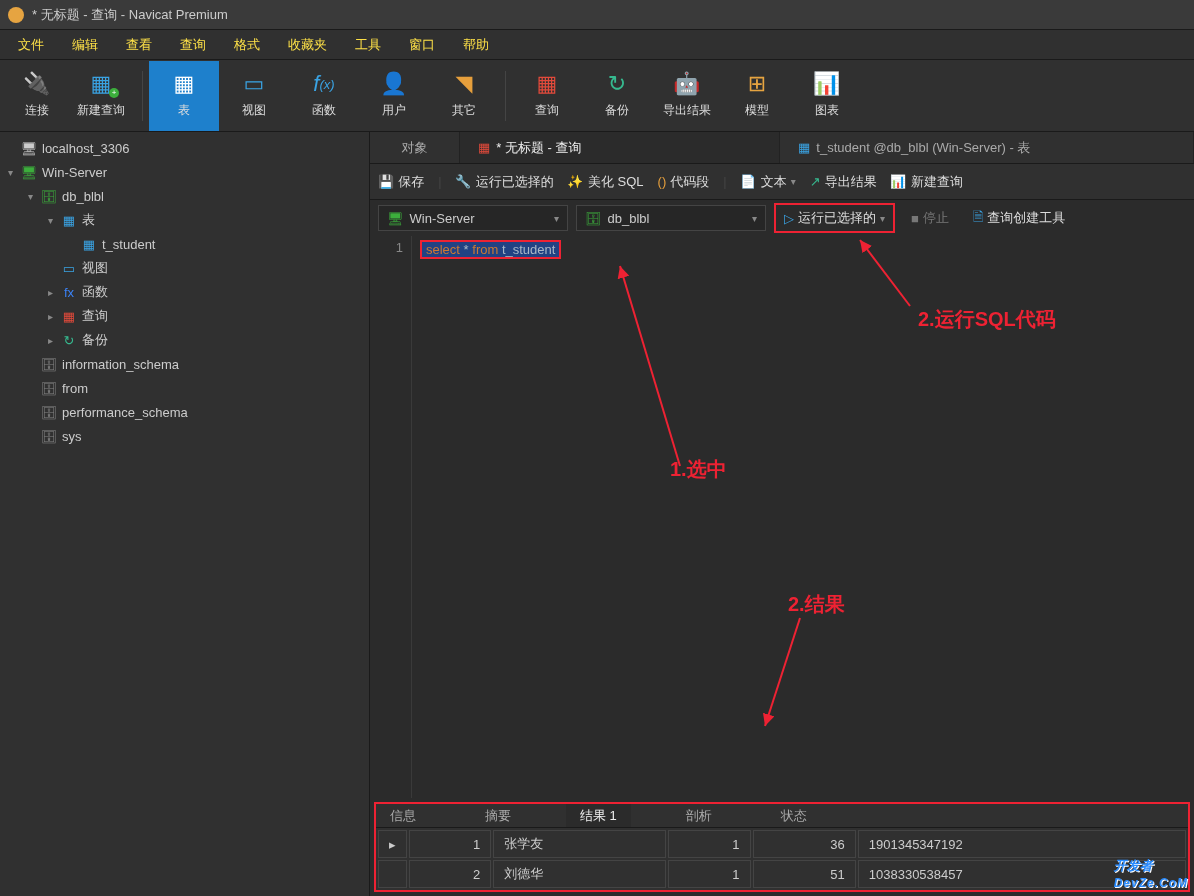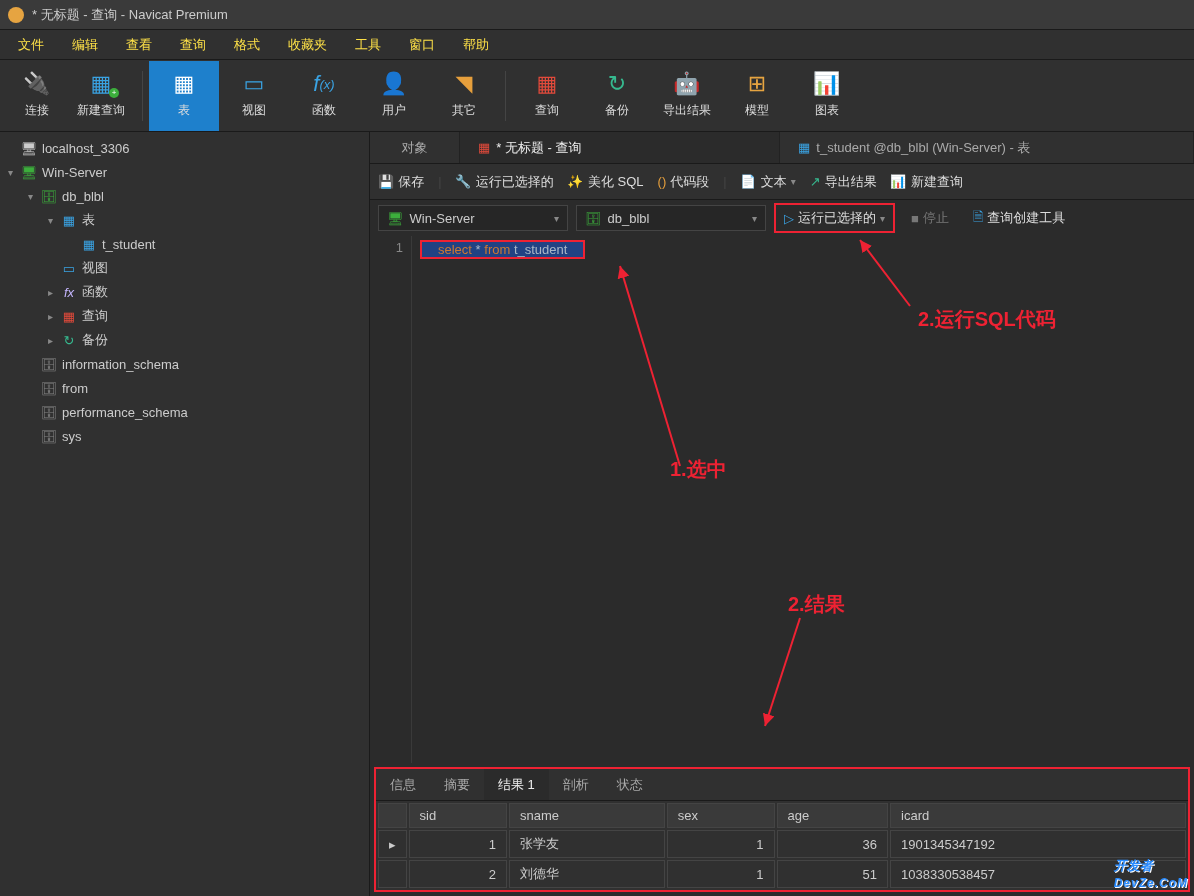--- a/index.html
+++ b/index.html
@@ -33,27 +33,27 @@
 .selectorbar { height: 36px; background: #2b2b2b; display: flex; align-items: center; padding: 0 8px; gap: 8px; }
 .dropdown { display: flex; align-items: center; background: #262626; border: 1px solid #444; height: 26px; padding: 0 8px; gap: 6px; cursor: pointer; }
 .dropdown.w1 { width: 190px; }
 .dropdown.w2 { width: 190px; }
 .dropdown .chev { margin-left: auto; color: #888; font-size: 10px; }
 .run-btn { display: flex; align-items: center; gap: 4px; padding: 4px 8px; color: #ddd; cursor: pointer; }
 .red-box { border: 2px solid #e23; }
 .editor { flex: 1; background: #2b2b2b; display: flex; position: relative; }
 .gutter { width: 42px; background: #2b2b2b; text-align: right; padding: 4px 8px 0 0; color: #888; border-right: 1px solid #3a3a3a; }
 .code-area { flex: 1; padding: 4px 8px; font-family: Consolas, monospace; font-size: 14px; }
-.code-sel { display: inline-block; background: #214283; border: 2px solid #e23; padding: 0 16px; }
+.code-sel { display: inline-block; background: #214283; border: 2px solid #e23; padding: 0 4px; }
 .kw { color: #cc7832; }
 .code-area .tk { color: #a9b7c6; }
 .annot { position: absolute; color: #e23; font-size: 20px; font-weight: bold; pointer-events: none; }
 .arrow-svg { position: absolute; pointer-events: none; }
 .resultpane { background: #303030; }
-.result-tabs { height: 32px; display: flex; border-bottom: 1px solid #1a1a1a; }
+.result-tabs { height: 24px; display: flex; border-bottom: 1px solid #1a1a1a; gap: 41px; }
 .result-tab { padding: 0 14px; display: flex; align-items: center; color: #aaa; cursor: pointer; }
 .result-tab.active { background: #2b2b2b; color: #eee; }
 .result-table { width: 100%; }
 .result-table th, .result-table td { text-align: left; padding: 4px 10px; border: 1px solid #444; font-weight: normal; }
 .result-table th { background: #3a3a3a; color: #ccc; }
 .result-table td { background: #303030; }
 .result-table td.num { text-align: right; }
 .result-outer { position: relative; border: 2px solid #e23; margin: 4px; }
 .watermark { position: absolute; right: 6px; bottom: 6px; color: #2a8cff; font-size: 22px; font-weight: bold; font-style: italic; text-shadow: 1px 1px 0 #fff; }
 .watermark .sub { font-size: 12px; color: #2a8cff; display: block; letter-spacing: 1px; }
@@ -163,21 +163,21 @@
         <span class="tree-icon" style="color:#3aa3e3">▦</span>
         <span>t_student</span>
       </div>
     <div class="tree-item l3">
         <span class="tree-toggle"></span>
         <span class="tree-icon" style="color:#3aa3e3">▭</span>
         <span>视图</span>
       </div>
     <div class="tree-item l3">
         <span class="tree-toggle">▸</span>
-        <span class="tree-icon" style="color:#c4b5fd;font-style:italic">fx</span>
+        <span class="tree-icon" style="color:#3b82f6;">fx</span>
         <span>函数</span>
       </div>
     <div class="tree-item l3">
         <span class="tree-toggle">▸</span>
         <span class="tree-icon" style="color:#e24a3b">▦</span>
         <span>查询</span>
       </div>
     <div class="tree-item l3">
         <span class="tree-toggle">▸</span>
         <span class="tree-icon" style="color:#36b98f">↻</span>
@@ -313,28 +313,20 @@
     <div class="resultpane">
       <div class="result-tabs">
         <div class="result-tab">信息</div>
         <div class="result-tab">摘要</div>
         <div class="result-tab active">结果 1</div>
         <div class="result-tab">剖析</div>
         <div class="result-tab">状态</div>
       </div>
       <table class="result-table">
         <tbody>
-              <tr>
-          <th class="row-handle"></th>
-          <th>sid</th>
-          <th>sname</th>
-          <th>sex</th>
-          <th>age</th>
-          <th>icard</th>
-        </tr>
         <tr>
           <td class="row-handle">▸</td>
           <td class="num">1</td>
           <td>张学友</td>
           <td class="num">1</td>
           <td class="num">36</td>
           <td>1901345347192</td>
         </tr>
         <tr>
           <td class="row-handle"></td>

